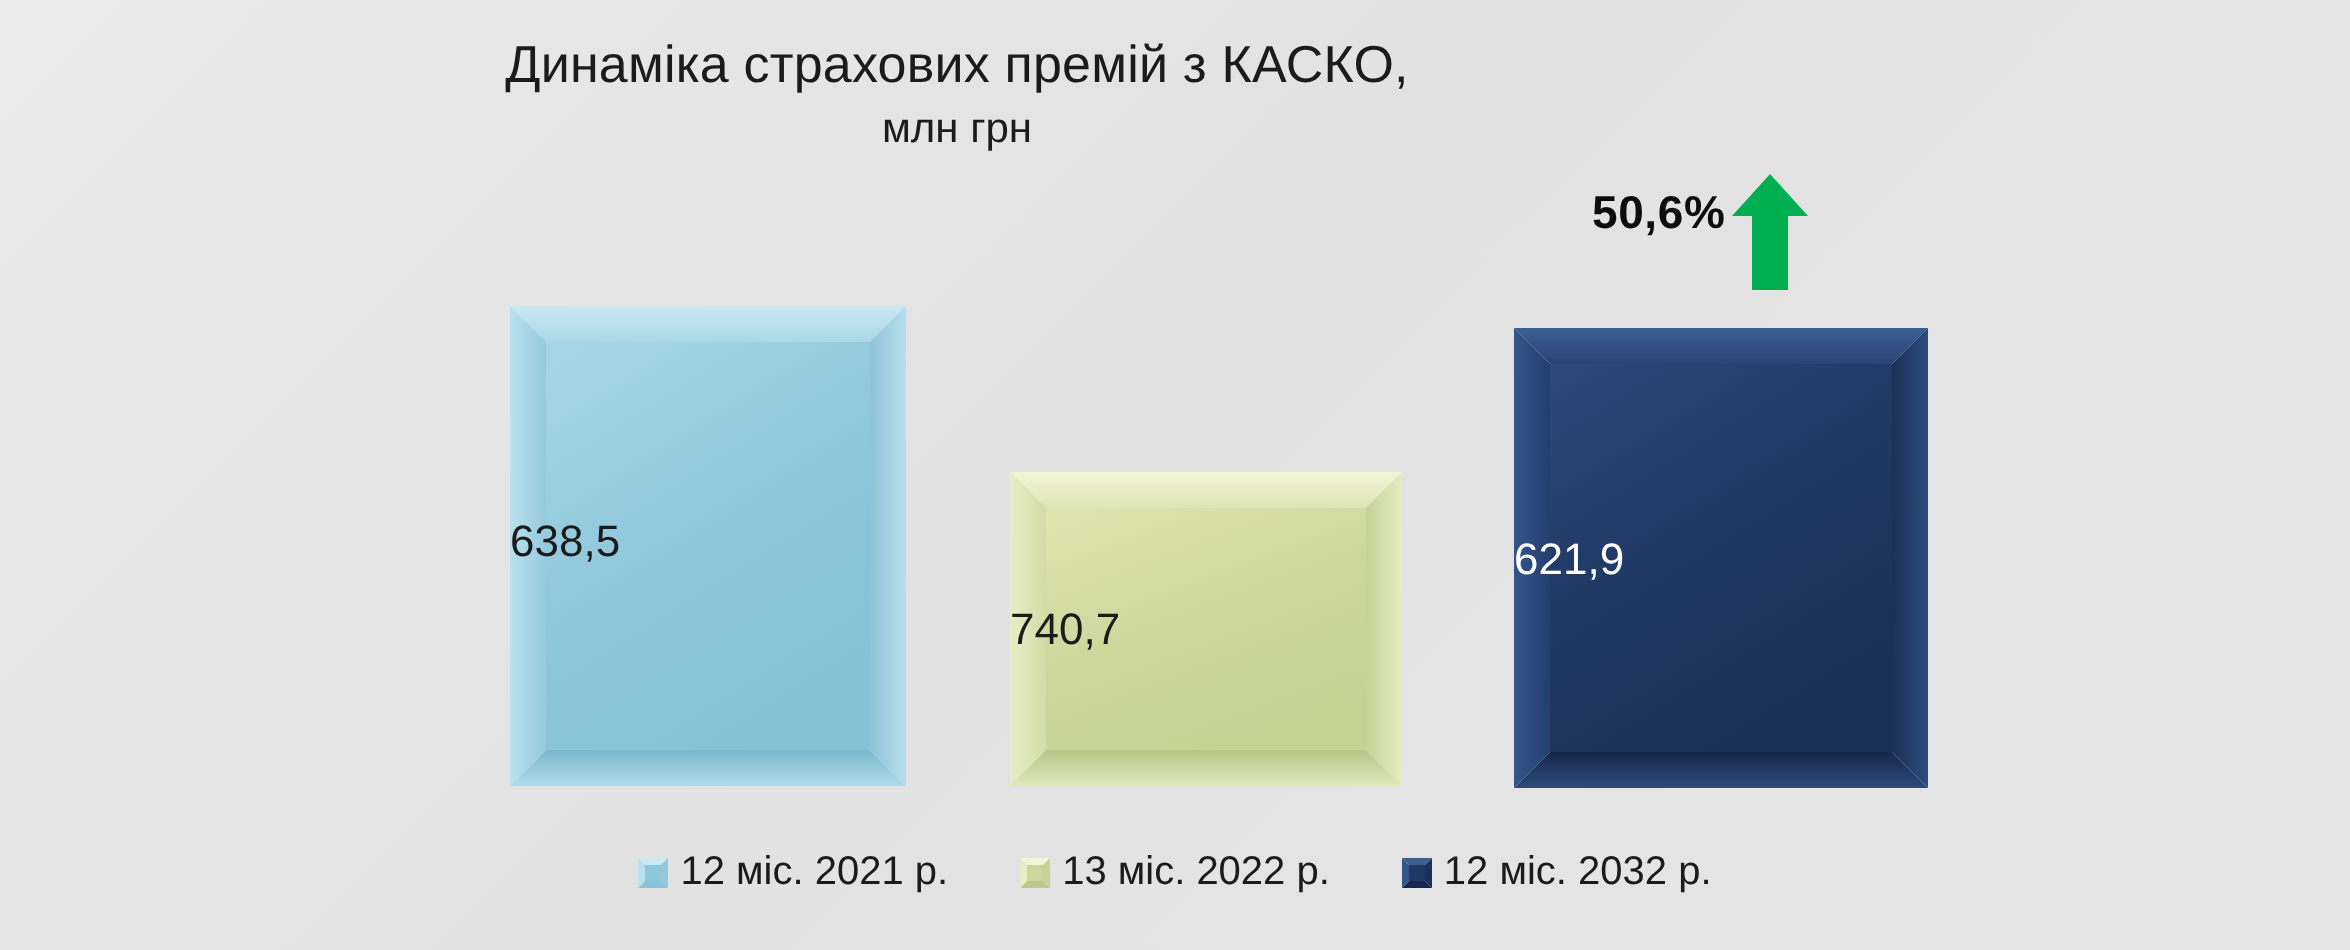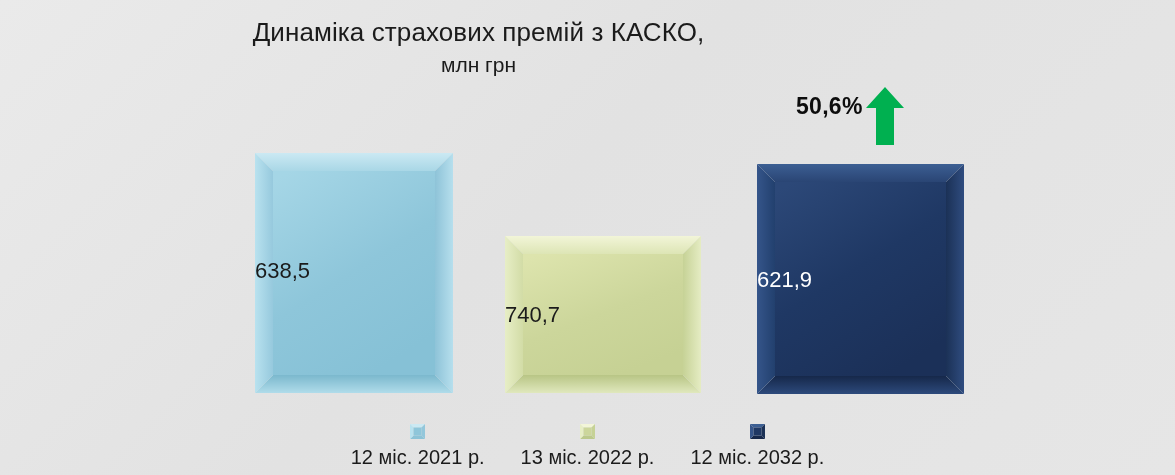--- a/index.html
+++ b/index.html
@@ -102,21 +102,20 @@
     display: flex;
     justify-content: center;
     align-items: center;
     gap: 36px;
     user-select: none;
   }
   .legend-item {
     display: flex;
     align-items: center;
     gap: 6px;
-    flex-direction: column;
   }
   .legend-swatch {
     position: relative;
     width: 15px;
     height: 15px;
     flex: 0 0 auto;
   }
   .legend-text {
     font-size: 20px;
     color: #1b1b1b;

